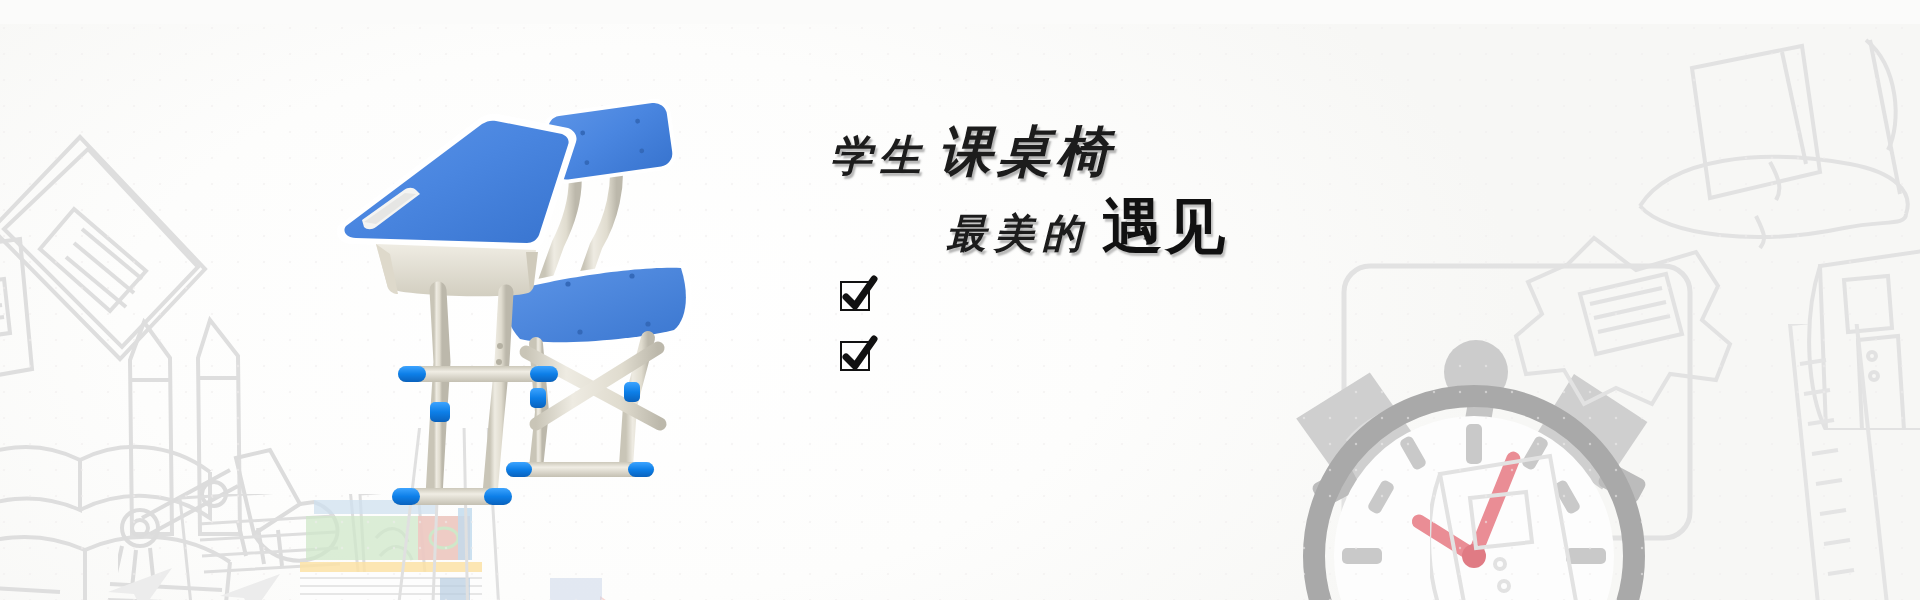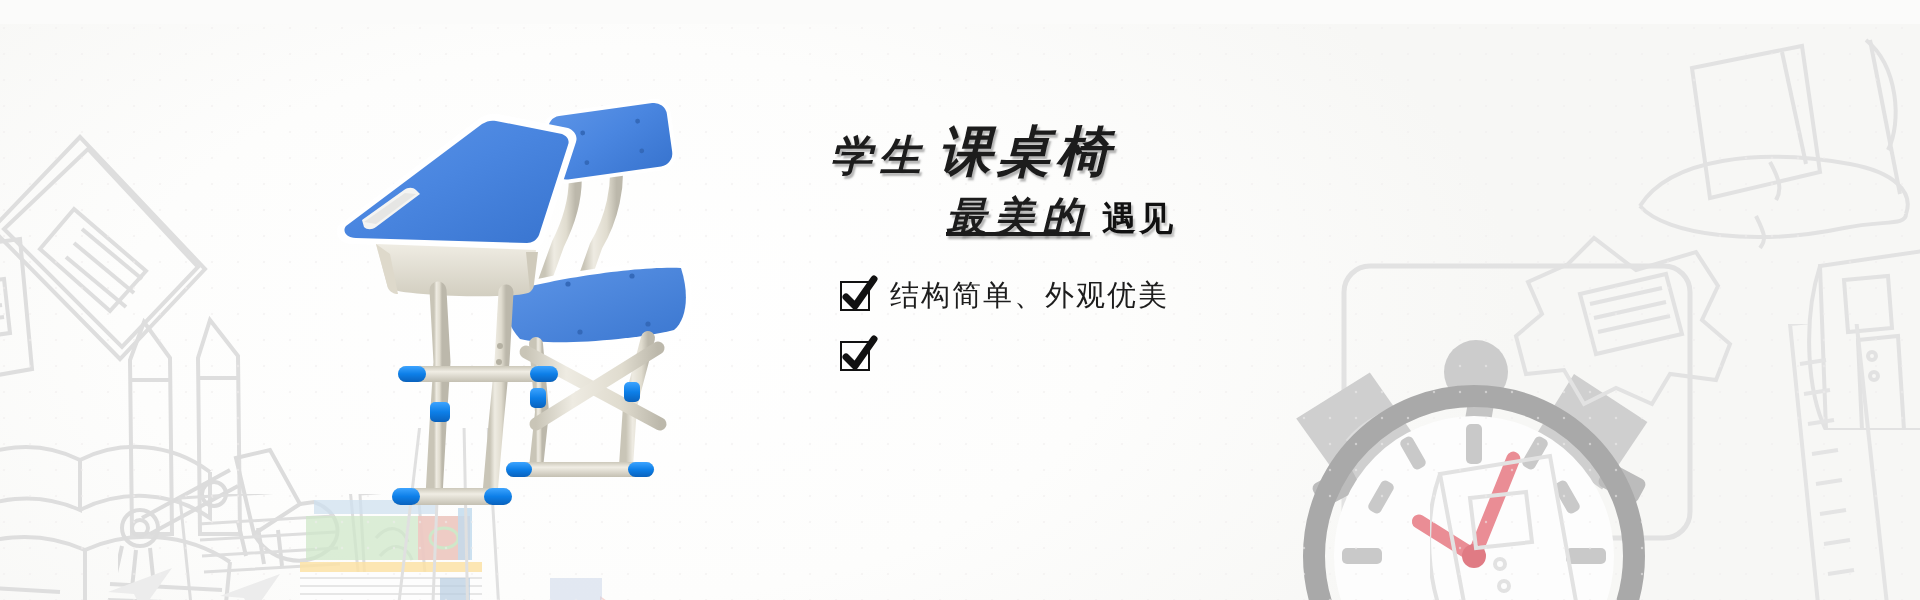--- a/index.html
+++ b/index.html
@@ -29,22 +29,22 @@
   }
   .t-heavy{
     font-family:"Liberation Sans","DejaVu Sans",sans-serif;
     font-weight:700;color:#111;letter-spacing:2px;
     text-shadow:2px 3px 2px rgba(120,120,120,.45);
   }
   #line1{position:absolute;left:12px;top:6px;}
   #line1 .small{font-size:42px;letter-spacing:7px;}
   #line1 .big{font-size:54px;letter-spacing:5px;margin-left:10px;}
   #line2{position:absolute;left:128px;top:78px;}
-  #line2 .small{font-size:40px;letter-spacing:8px;text-decoration:underline;}
-  #line2 .big{font-size:34px;letter-spacing:3px;margin-left:12px;}
+  #line2 .small{font-size:40px;letter-spacing:8px;}
+  #line2 .big{font-size:60px;letter-spacing:3px;margin-left:12px;}
   #bullets{position:absolute;left:22px;top:155px;}
   .bullet{display:flex;align-items:center;height:44px;margin-bottom:16px;}
   .chk{width:30px;height:30px;flex:0 0 30px;position:relative;margin-right:20px;}
   .chk .box{position:absolute;inset:0;border:2.5px solid #111;}
   .chk svg{position:absolute;left:-2px;top:-6px;}
   .btxt{
     font-size:29px;color:#1d1d1d;letter-spacing:2px;
     font-family:"Liberation Sans","DejaVu Sans",sans-serif;
     white-space:nowrap;
   }
@@ -337,21 +337,20 @@
 
     <div id="bullets">
 
       <div class="bullet">
         <span class="chk">
           <span class="box"></span>
           <svg width="40" height="40" viewBox="0 0 40 40" fill="none">
             <path d="M8 22 L17 31 L36 4" stroke="#111" stroke-width="7" stroke-linecap="round" stroke-linejoin="round"></path>
           </svg>
         </span>
-        <span class="btxt">结构简单、外观优美</span>
       </div>
 
 
       <div class="bullet">
         <span class="chk">
           <span class="box"></span>
           <svg width="40" height="40" viewBox="0 0 40 40" fill="none">
             <path d="M8 22 L17 31 L36 4" stroke="#111" stroke-width="7" stroke-linecap="round" stroke-linejoin="round"></path>
           </svg>
         </span>

